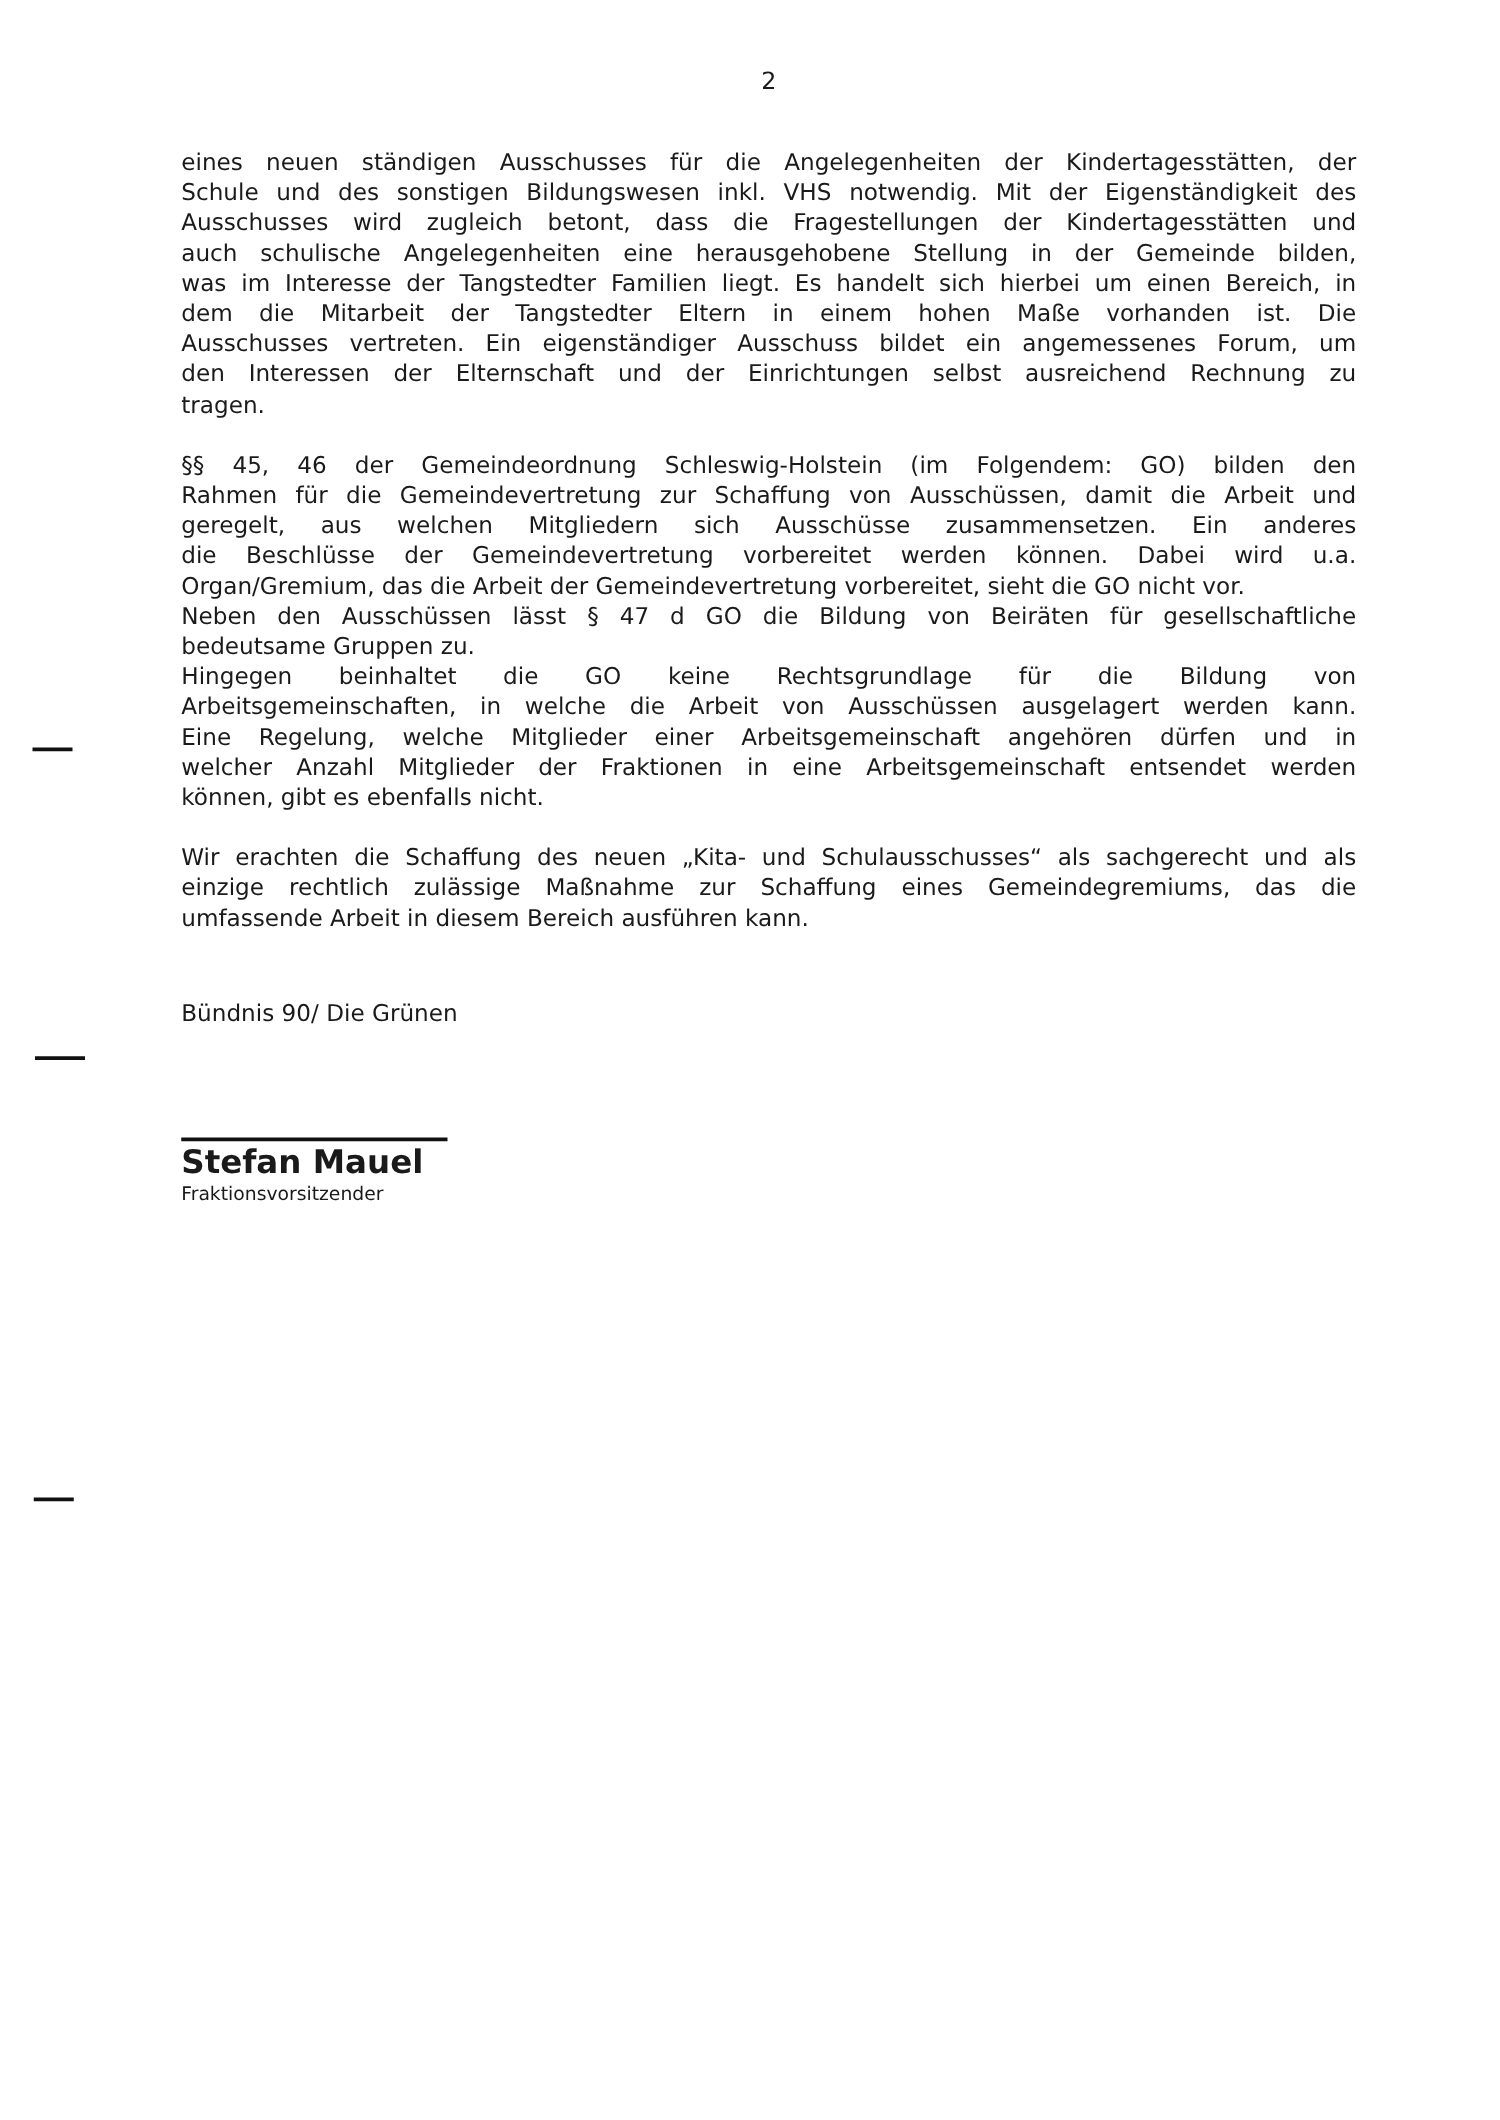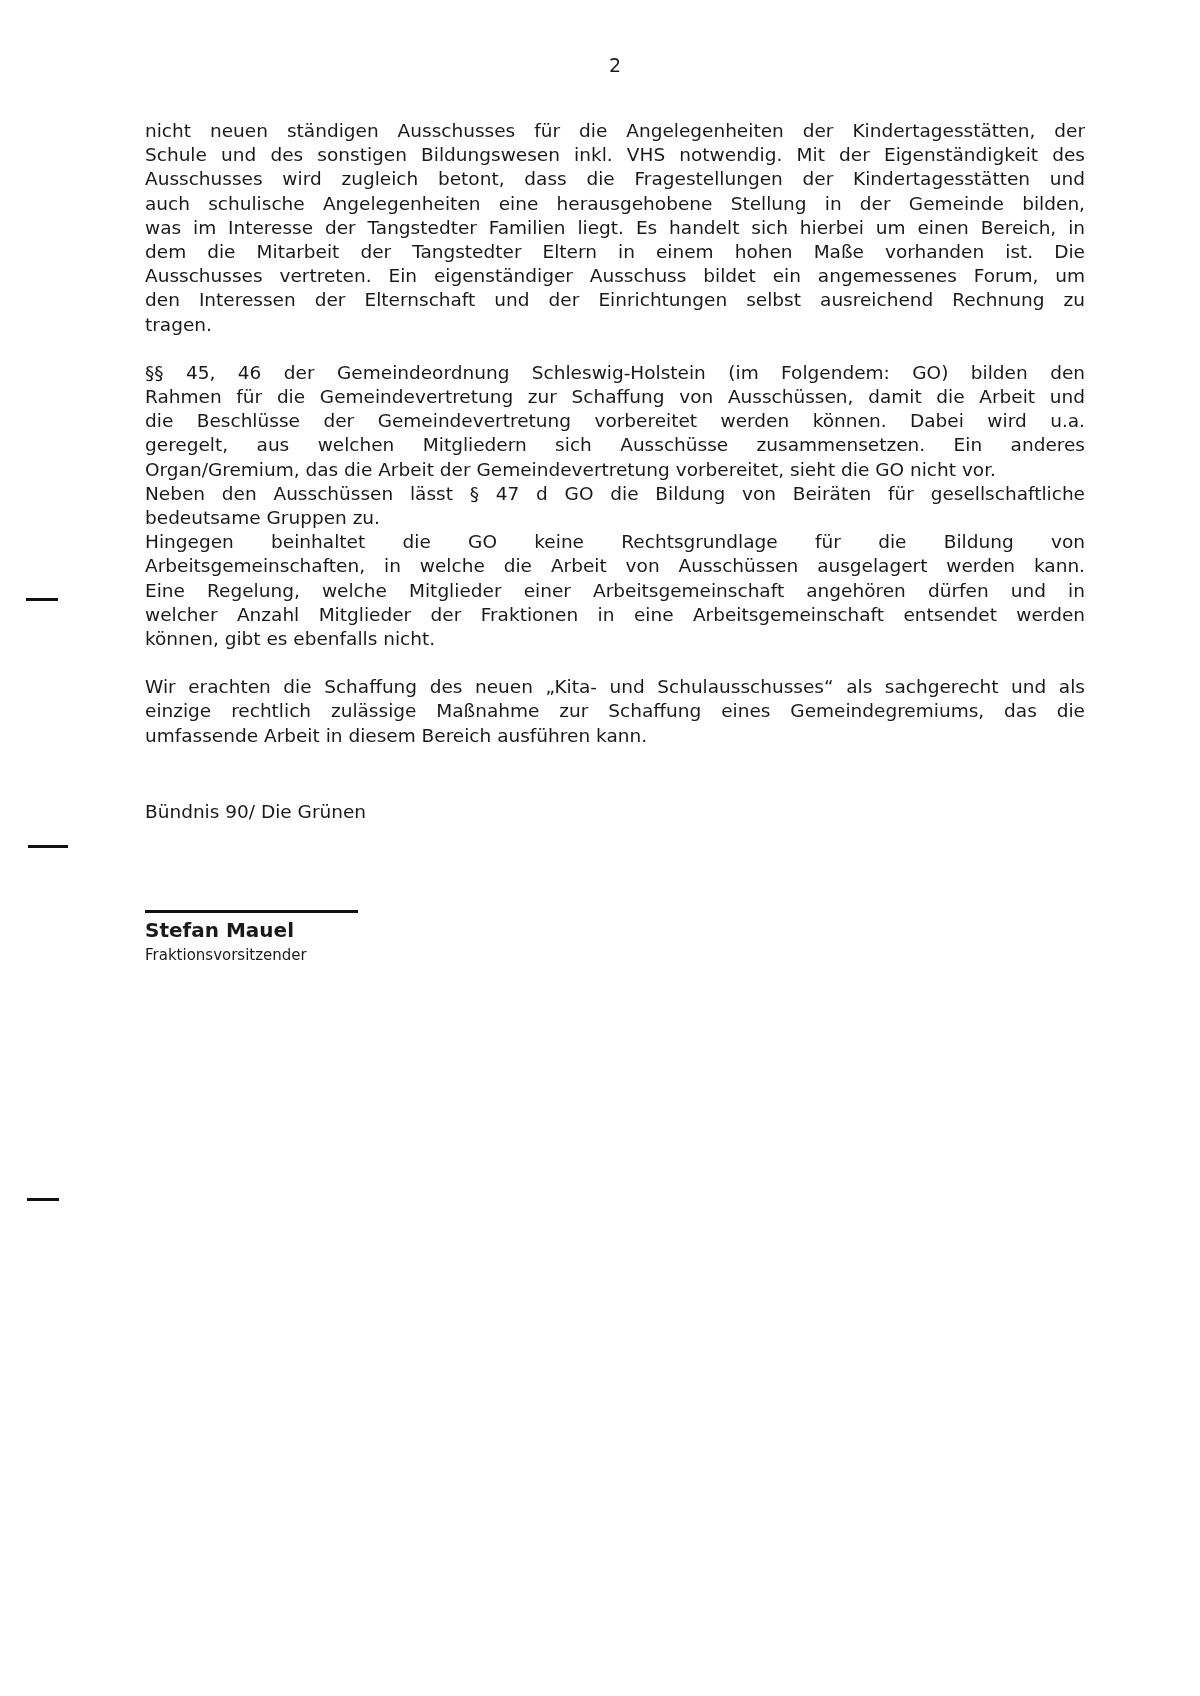--- a/index.html
+++ b/index.html
@@ -38,21 +38,21 @@
     white-space: normal;
   }
   .line.jl { text-align-last: justify; }
   .sig { margin-top: 86px; }
   .sig-rule {
     width: 213px;
     height: 3px;
     background: #111;
     margin: 0 0 5px 0;
   }
-  .sig-name { font-weight: bold; font-size: 20px; line-height: 25px; }
+  .sig-name { font-weight: bold; font-size: 26px; line-height: 25px; }
   .sig-role { font-size: 15px; line-height: 25px; }
   .mark {
     position: absolute;
     height: 3px;
     background: #111;
   }
   .mark.fold1 { left: 26px; top: 598px; width: 32px; }
   .mark.punch { left: 28px; top: 845px; width: 40px; }
   .mark.fold2 { left: 27px; top: 1198px; width: 32px; }
 </style>
@@ -63,35 +63,35 @@
 
   <div class="mark fold1"></div>
   <div class="mark punch"></div>
   <div class="mark fold2"></div>
 
   <div class="pageno">2</div>
 
   <div class="content">
     <div class="paras">
         <div class="para">
-          <div class="line jl">nicht neuen ständigen Ausschusses für die Angelegenheiten der Kindertagesstätten, der</div>
+          <div class="line jl">eines neuen ständigen Ausschusses für die Angelegenheiten der Kindertagesstätten, der</div>
           <div class="line jl">Schule und des sonstigen Bildungswesen inkl. VHS notwendig. Mit der Eigenständigkeit des</div>
           <div class="line jl">Ausschusses wird zugleich betont, dass die Fragestellungen der Kindertagesstätten und</div>
           <div class="line jl">auch schulische Angelegenheiten eine herausgehobene Stellung in der Gemeinde bilden,</div>
           <div class="line jl">was im Interesse der Tangstedter Familien liegt. Es handelt sich hierbei um einen Bereich, in</div>
           <div class="line jl">dem die Mitarbeit der Tangstedter Eltern in einem hohen Maße vorhanden ist. Die</div>
           <div class="line jl">Ausschusses vertreten. Ein eigenständiger Ausschuss bildet ein angemessenes Forum, um</div>
           <div class="line jl">den Interessen der Elternschaft und der Einrichtungen selbst ausreichend Rechnung zu</div>
           <div class="line">tragen.</div>
         </div>
         <div class="para">
           <div class="line jl">§§ 45, 46 der Gemeindeordnung Schleswig-Holstein (im Folgendem: GO) bilden den</div>
           <div class="line jl">Rahmen für die Gemeindevertretung zur Schaffung von Ausschüssen, damit die Arbeit und</div>
+          <div class="line jl">geregelt, aus welchen Mitgliedern sich Ausschüsse zusammensetzen. Ein anderes</div>
           <div class="line jl">die Beschlüsse der Gemeindevertretung vorbereitet werden können. Dabei wird u.a.</div>
-          <div class="line jl">geregelt, aus welchen Mitgliedern sich Ausschüsse zusammensetzen. Ein anderes</div>
           <div class="line">Organ/Gremium, das die Arbeit der Gemeindevertretung vorbereitet, sieht die GO nicht vor.</div>
           <div class="line jl">Neben den Ausschüssen lässt § 47 d GO die Bildung von Beiräten für gesellschaftliche</div>
           <div class="line">bedeutsame Gruppen zu.</div>
           <div class="line jl">Hingegen beinhaltet die GO keine Rechtsgrundlage für die Bildung von</div>
           <div class="line jl">Arbeitsgemeinschaften, in welche die Arbeit von Ausschüssen ausgelagert werden kann.</div>
           <div class="line jl">Eine Regelung, welche Mitglieder einer Arbeitsgemeinschaft angehören dürfen und in</div>
           <div class="line jl">welcher Anzahl Mitglieder der Fraktionen in eine Arbeitsgemeinschaft entsendet werden</div>
           <div class="line">können, gibt es ebenfalls nicht.</div>
         </div>
         <div class="para">

